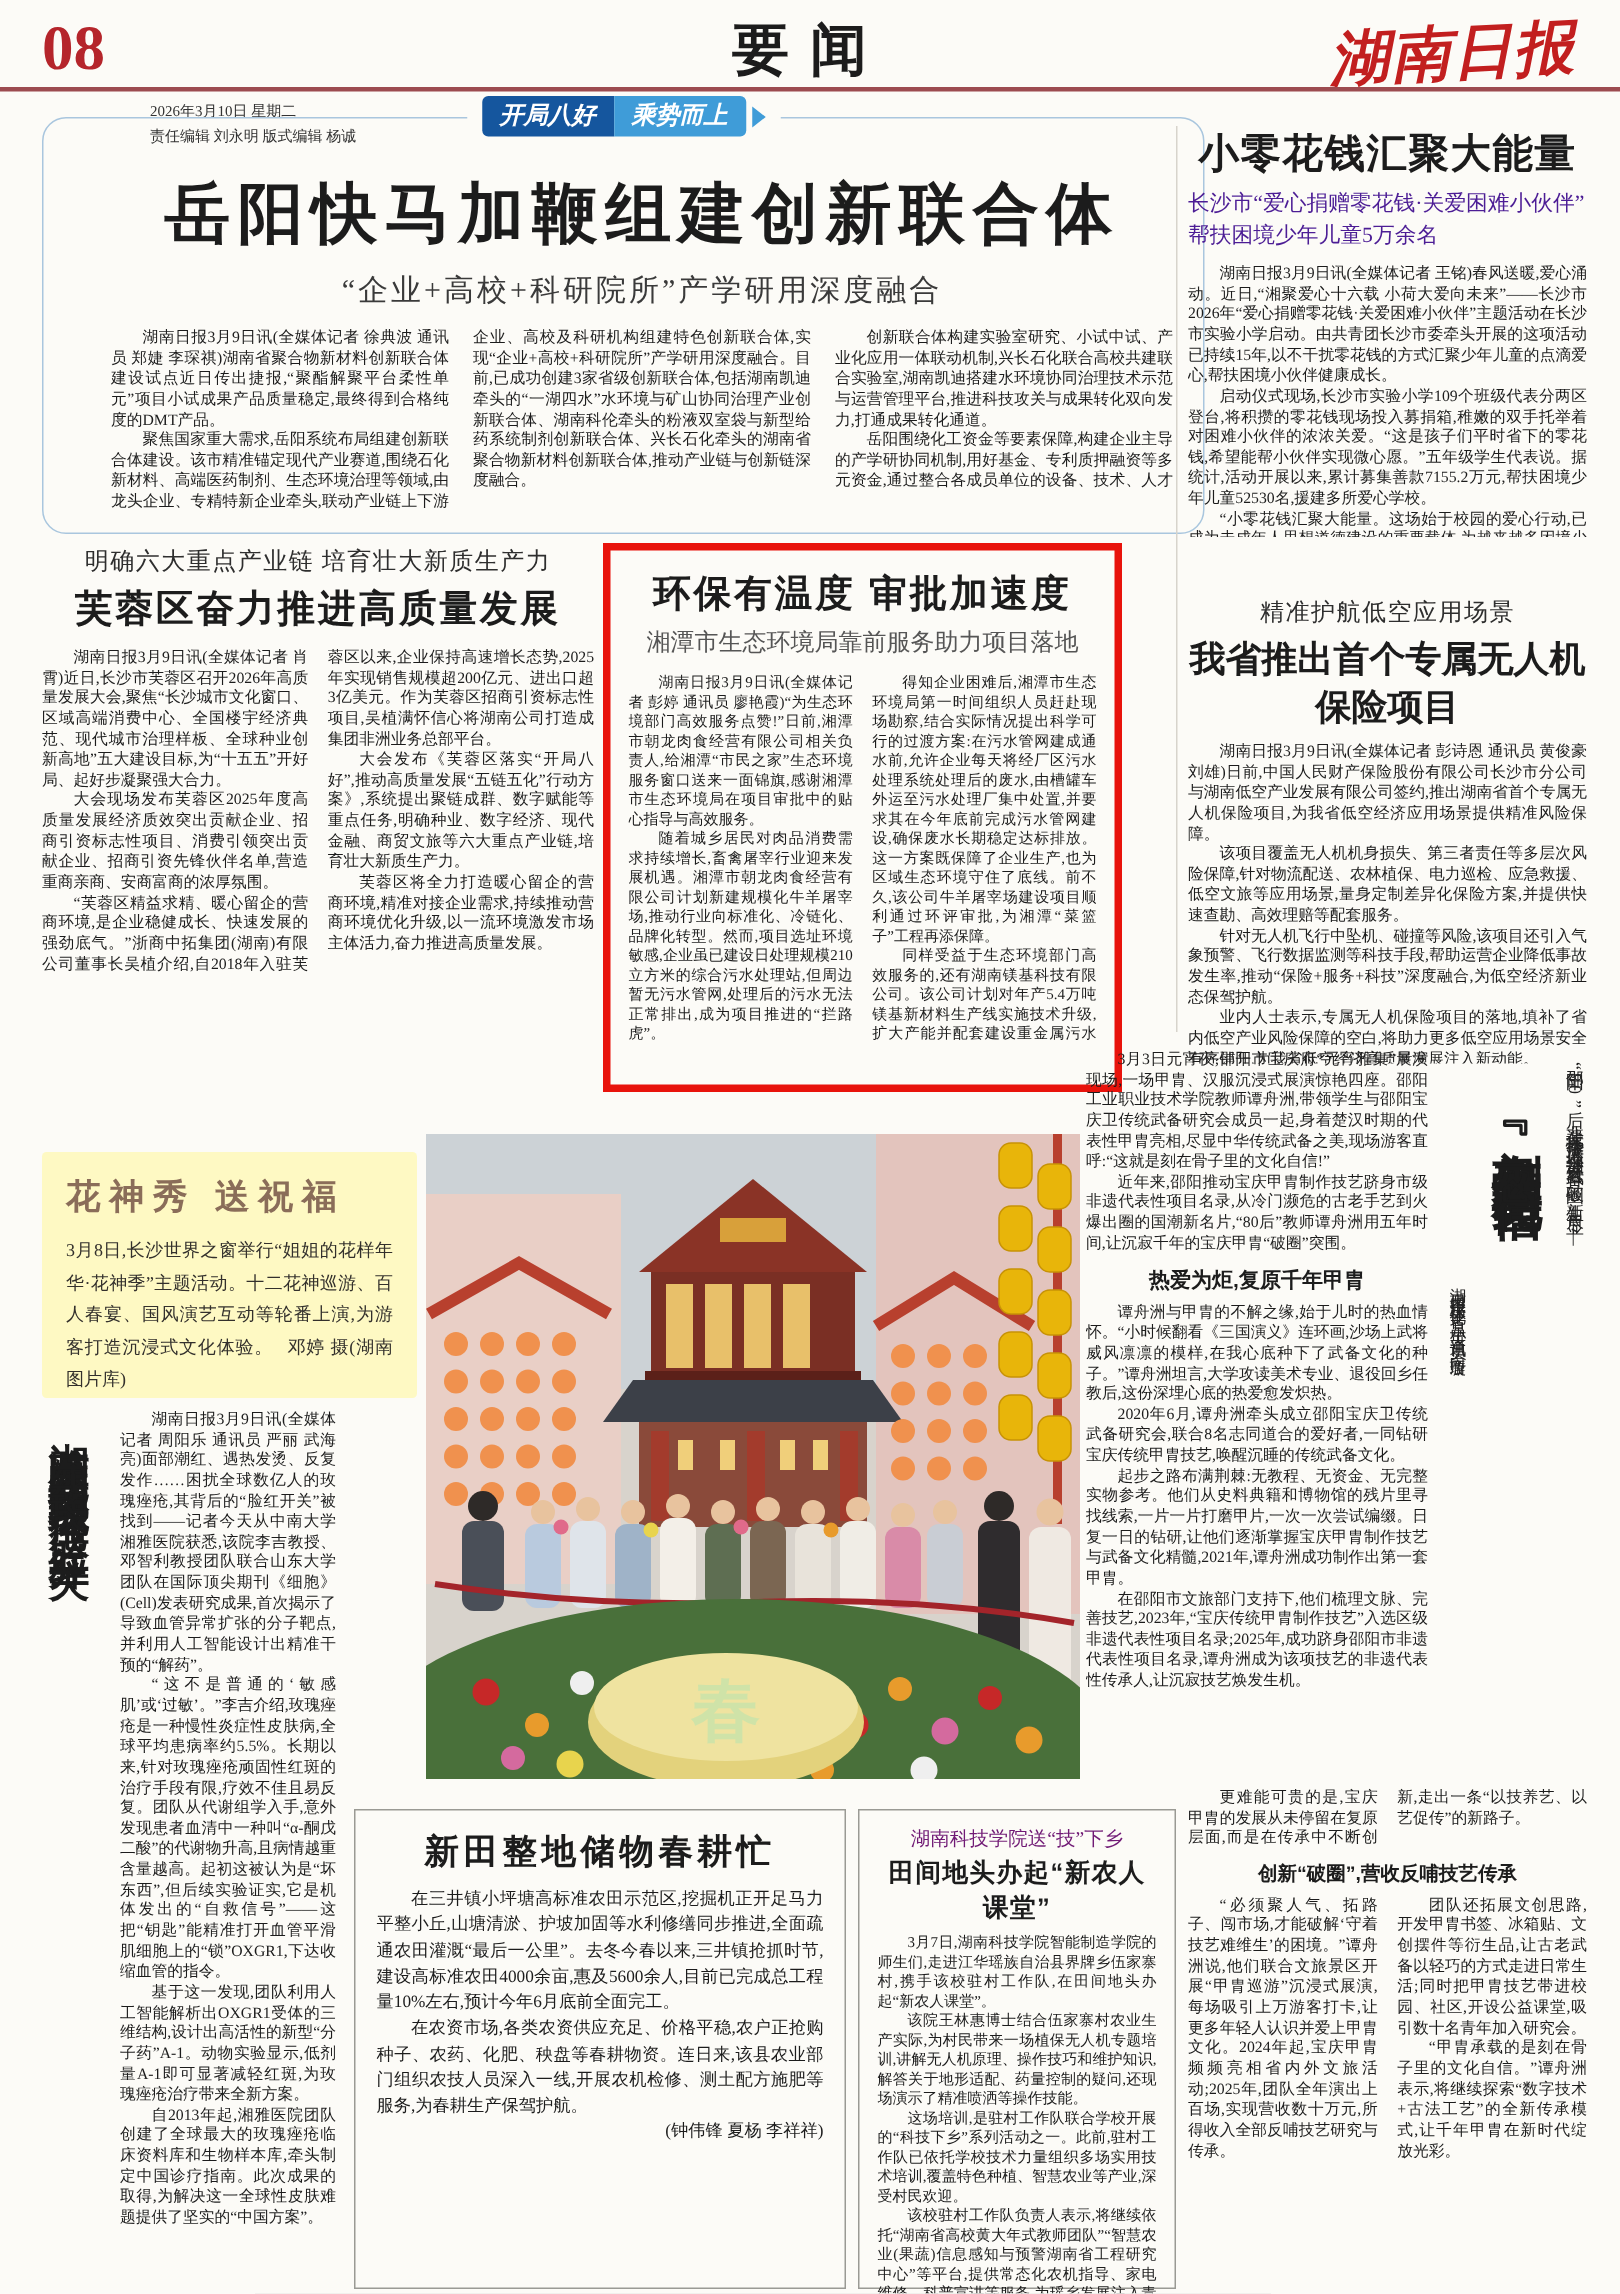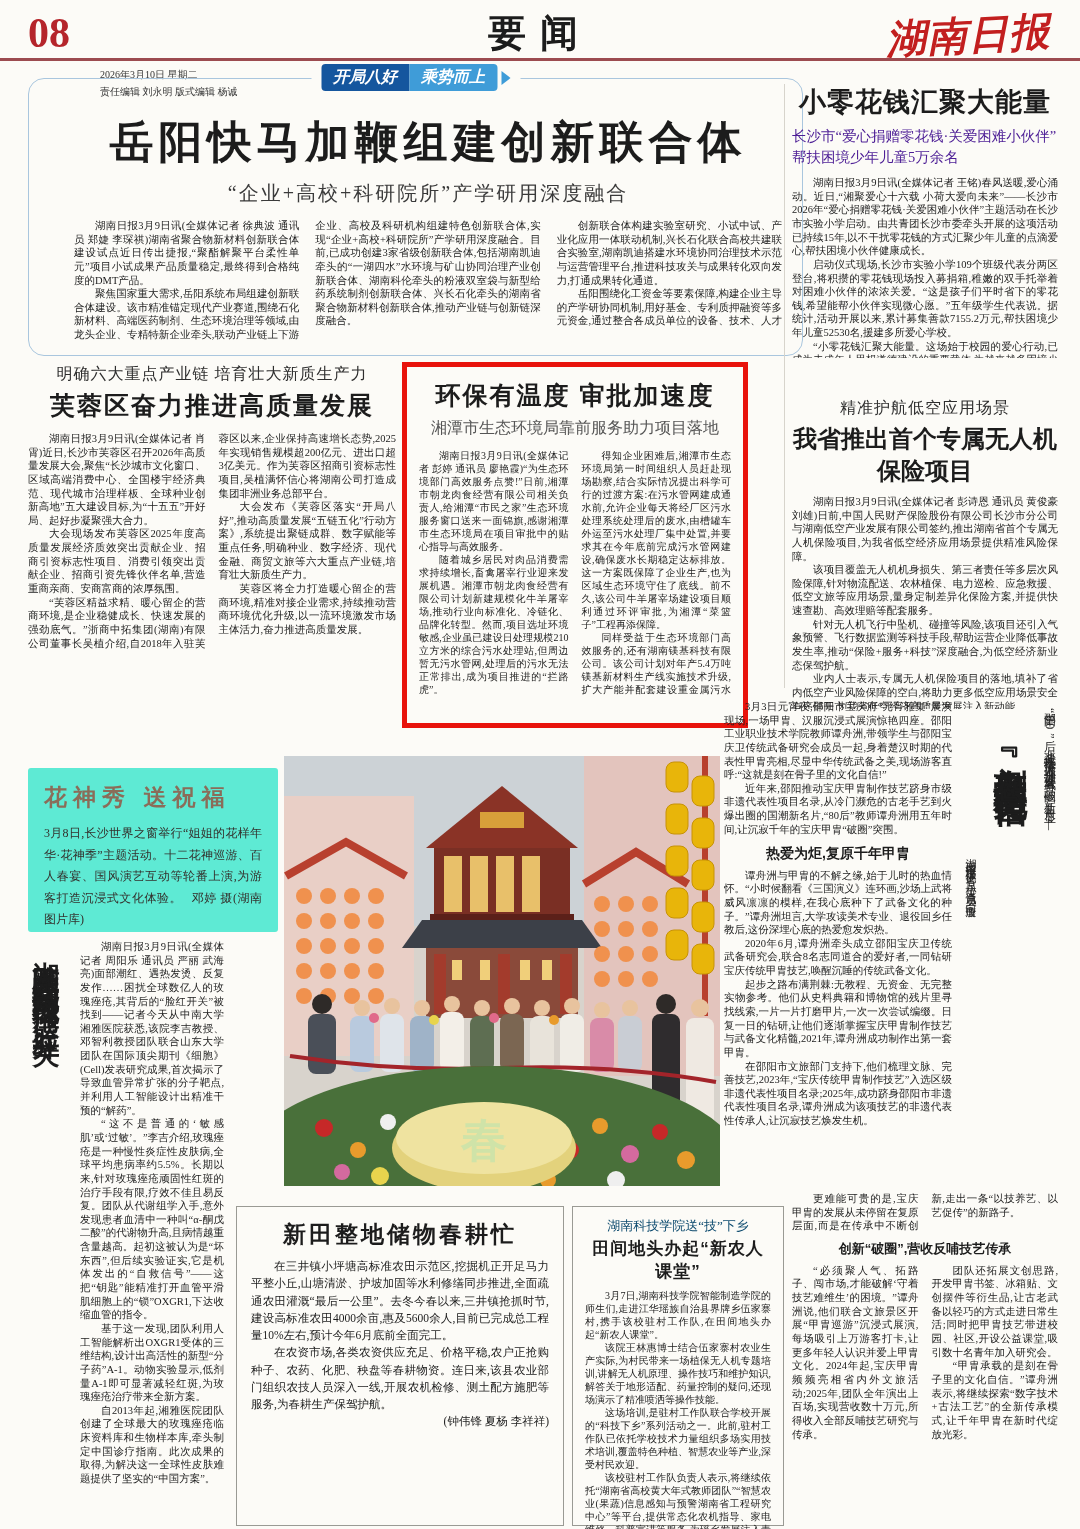--- a/index.html
+++ b/index.html
@@ -34,28 +34,28 @@
   .h-yueyang{font-size:44px;font-weight:900;letter-spacing:5px;}
   .sub-yueyang{font-size:20px;color:#3a3a3a;letter-spacing:2px;}
   .h-mid{font-size:25px;font-weight:900;letter-spacing:2px;}
   .kicker{font-size:16px;color:#2e2e2e;letter-spacing:1px;}
   .redbox{border:5px solid #e8130c;}
   .sub-gray{font-size:16px;color:#555;}
   .h-right{font-size:27px;font-weight:900;letter-spacing:1px;}
   .sub-right{font-size:14.5px;line-height:1.45;color:#4c1d95;}
   .divider-v{width:1px;background:#d7d4cc;}
   
-  .capbox{background:#5eead4;border-radius:3px;}
+  .capbox{background:#fef9c3;border-radius:3px;}
   .capbox h3{margin:0;font-size:23px;letter-spacing:6px;color:#8a6d59;font-weight:bold;}
   .capbox .cap{font-size:12px;line-height:1.8;color:#33302c;text-align:justify;}
   
   .thinbox{border:1px solid #9a9a94;}
   .h-box{font-size:23px;font-weight:900;letter-spacing:3px;}
   .h-box-sm{font-size:17px;font-weight:900;letter-spacing:1px;}
-  .kicker-sm{font-size:13px;color:#0c4a6e;}
+  .kicker-sm{font-size:13px;color:#701a75;}
   
   .sy-kicker{font-size:12px;letter-spacing:2px;color:#222;}
   .sy-head{font-size:34px;font-weight:900;letter-spacing:3px;}
   .sy-byline{font-size:11px;color:#222;letter-spacing:2px;}
 </style>
 </head>
 <body>
 
 <div class="page">
 

